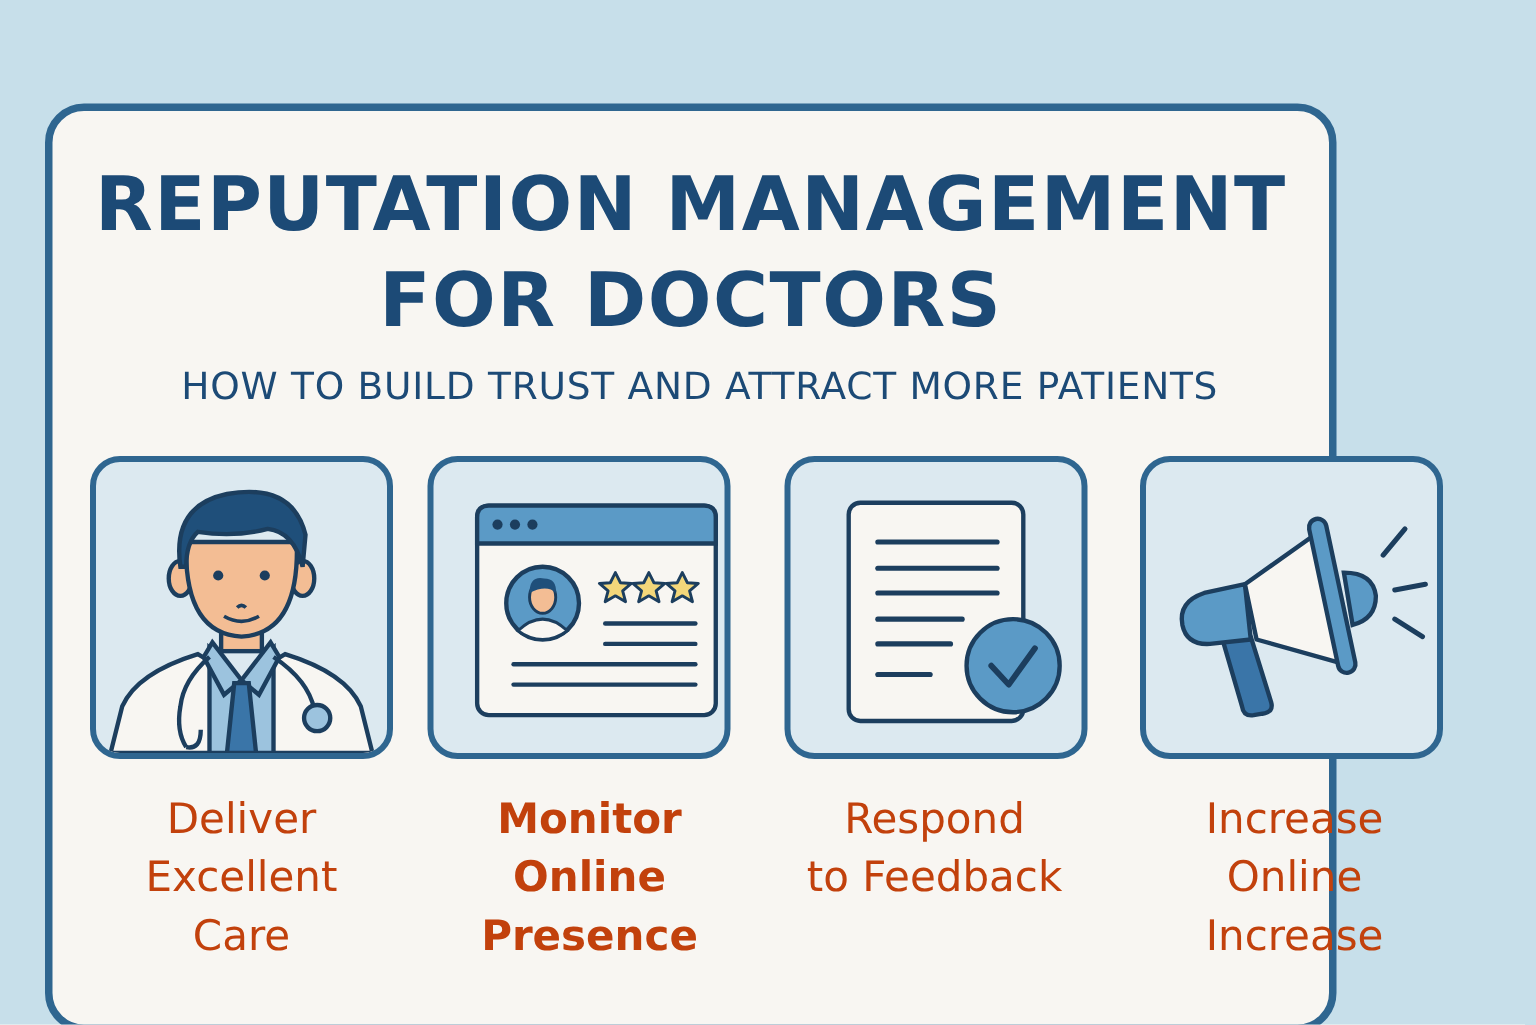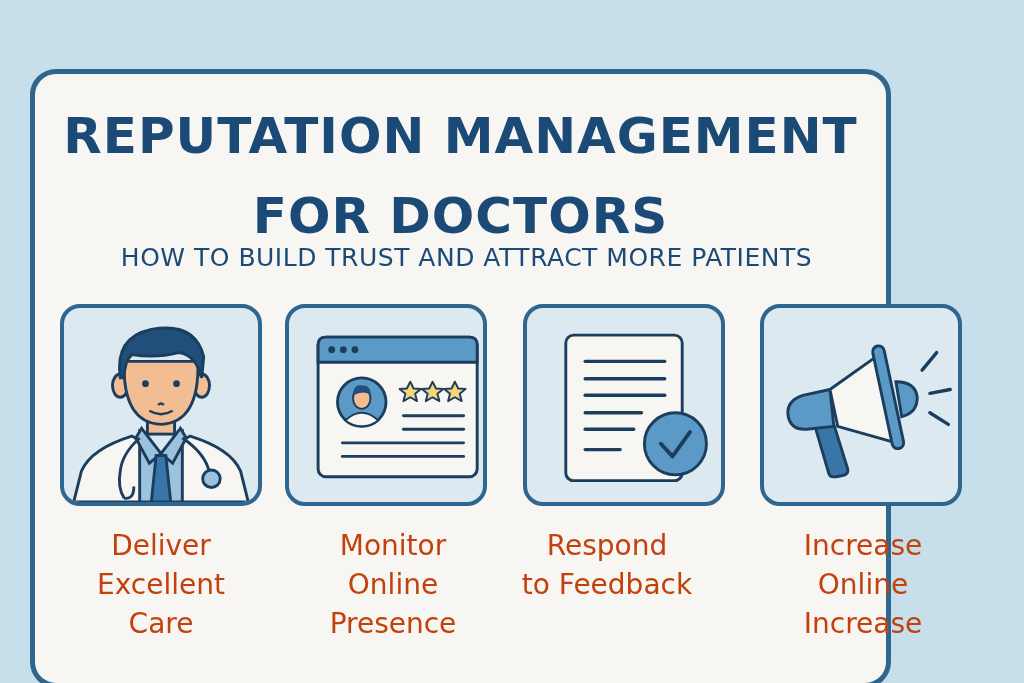--- a/index.html
+++ b/index.html
@@ -25,21 +25,21 @@
       left: 0; right: 0;
       text-align: center;
       color: #1c4a76;
       font-weight: bold;
       font-size: 50px;
       letter-spacing: 1px;
       line-height: 60px;
       margin: 0;
     }
     .title.l1 { top: 32px; }
-    .title.l2 { top: 112px; }
+    .title.l2 { top: 96px; }
     .subtitle {
       position: absolute;
       left: 12px; right: 0;
       top: 168px;
       text-align: center;
       color: #1c4a76;
       font-size: 25px;
       letter-spacing: 0.5px;
       line-height: 32px;
     }
@@ -167,26 +167,26 @@
         <line x1="171" y1="108" x2="190" y2="120"></line>
       </g>
     </svg>
   </div>
 
   <div class="label" style="left:6px;">
     <div>Deliver</div>
     <div>Excellent</div>
     <div>Care</div>
   </div>
-  <div class="label" style="left:238px;">
+  <div class="label" style="left:238px;font-weight:bold;">
     <div>Monitor</div>
     <div>Online</div>
     <div>Presence</div>
   </div>
-  <div class="label" style="left:452px;">
+  <div class="label" style="left:468px;">
     <div>Respond</div>
     <div>to Feedback</div>
     <div></div>
   </div>
   <div class="label" style="left:708px;">
     <div>Increase</div>
     <div>Online</div>
     <div>Increase</div>
   </div>
 </div>

